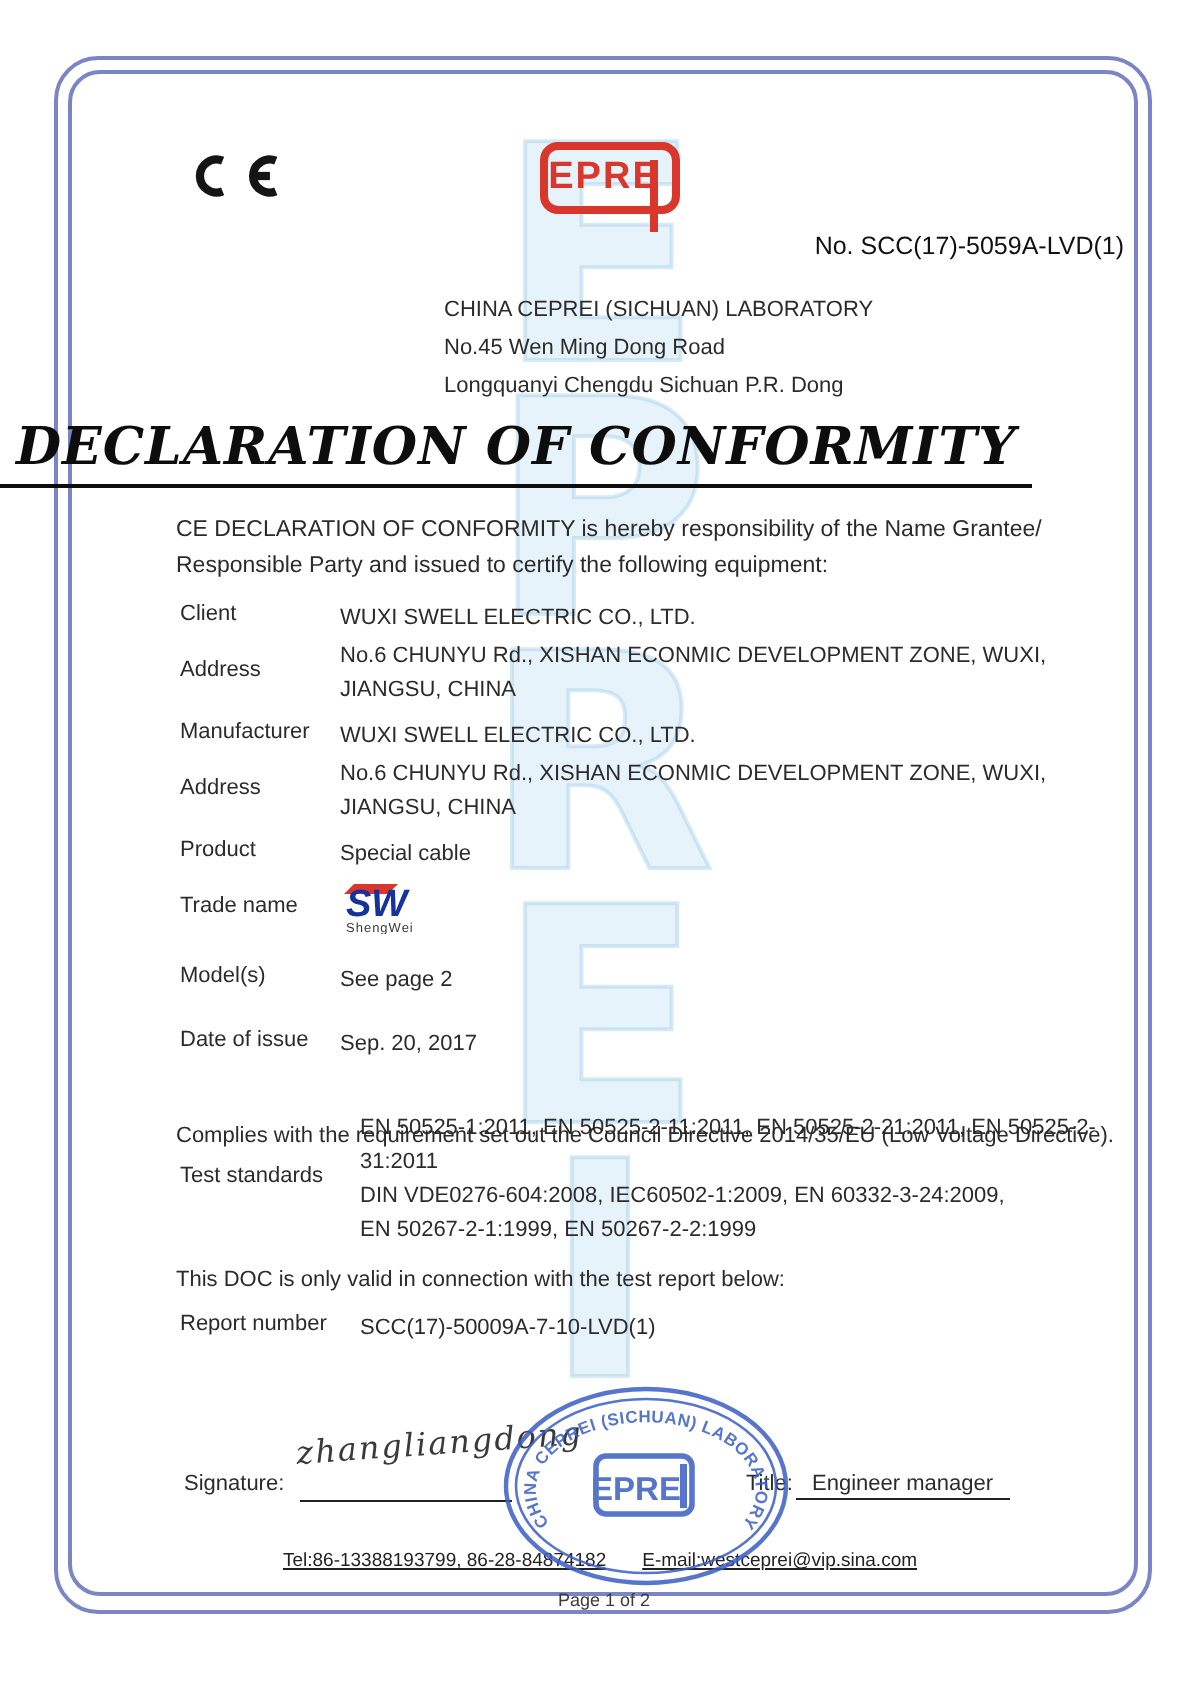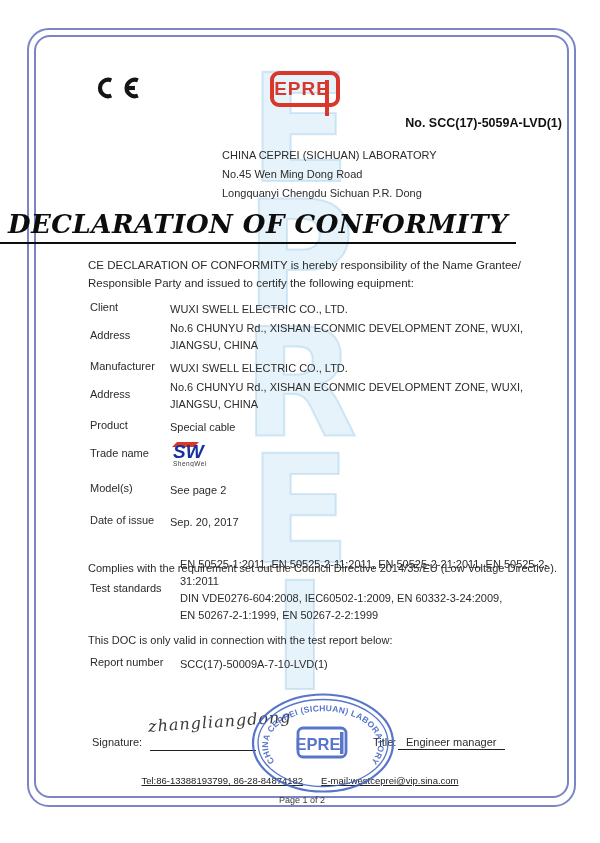--- a/index.html
+++ b/index.html
@@ -15,21 +15,21 @@
   .border-outer,.border-inner{position:absolute;border:2px solid #7b85c6;border-radius:22px;z-index:1;}
   .border-outer{left:27px;top:28px;width:545px;height:775px;}
   .border-inner{left:34px;top:35px;width:531px;height:759px;border-radius:16px;}
   .abs{position:absolute;z-index:2;}
   
   .ce-svg{left:93px;top:72px;width:52px;height:32px;}
   .eprei-box{left:270px;top:71px;width:70px;height:36px;border:4px solid #d9372b;border-radius:9px;
     box-sizing:border-box;display:flex;align-items:center;justify-content:center;}
   .eprei-box .txt{color:#d9372b;font-weight:bold;font-size:19px;letter-spacing:1px;margin-right:6px;}
   .eprei-bar{position:absolute;right:7px;top:5px;width:4.5px;height:36px;background:#d9372b;}
-  .doc-number{right:38px;top:116px;font-size:12.5px;font-weight:bold;color:#111;}
+  .doc-number{right:38px;top:116px;font-size:12.5px;font-weight:normal;color:#111;}
   .lab-block{left:222px;top:146px;font-size:11px;line-height:19px;}
   
   .doc-title{left:0;right:0;top:209px;text-align:left;}
   .doc-title span{display:inline-block;font-family:"DejaVu Serif","Liberation Serif",serif;
     font-weight:bold;font-style:italic;font-size:26px;color:#0d0d0d;letter-spacing:0.5px;
     border-bottom:2.5px solid #0d0d0d;padding:0 8px 3px;}
   .intro{left:88px;top:257px;font-size:11.5px;line-height:17.5px;width:470px;}
   .lbl{font-size:11px;}
   .val{font-size:11px;line-height:17px;}
   .ts-line{display:block;}

